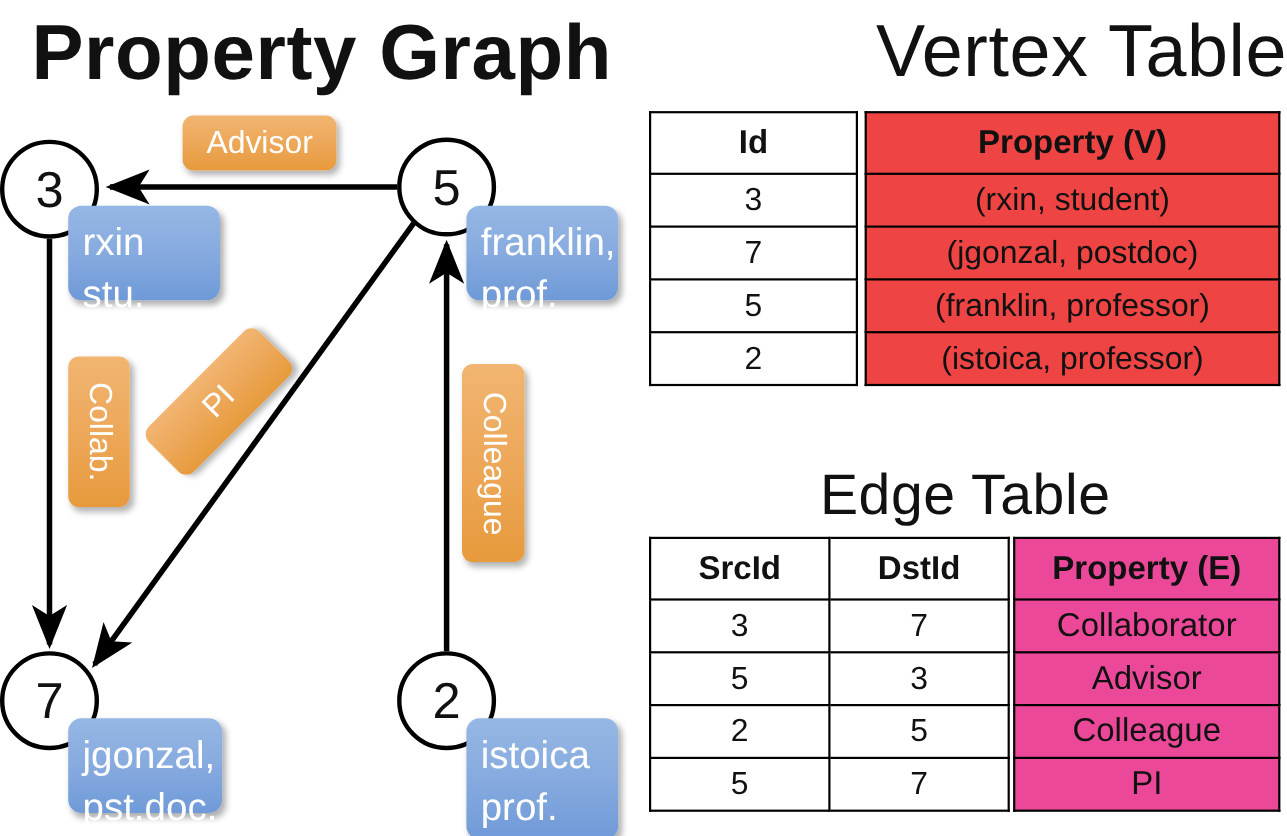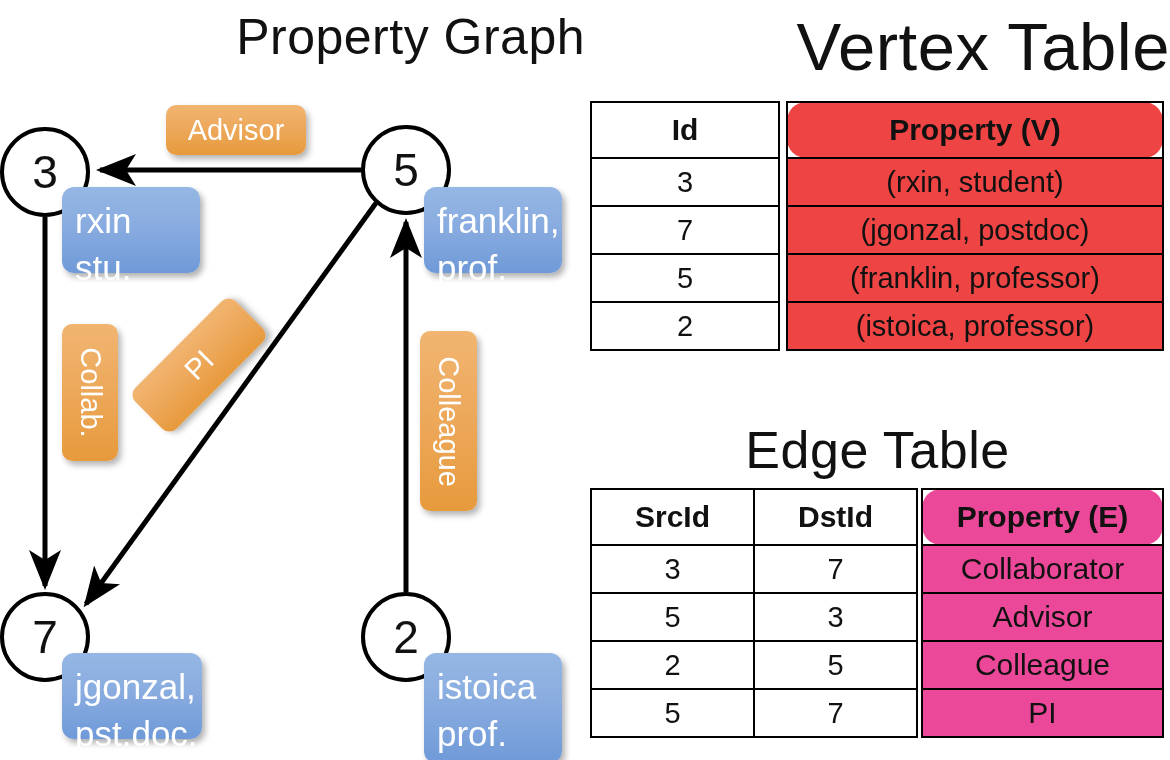--- a/index.html
+++ b/index.html
@@ -4,21 +4,21 @@
 <style>
   html,body{margin:0;padding:0;background:#ffffff;}
   body{width:1170px;height:760px;position:relative;overflow:hidden;
        font-family:"Liberation Sans", sans-serif;color:#111;}
 
   .canvas{position:absolute;inset:0;}
 
   
   .title{position:absolute;font-weight:400;color:#111;
          letter-spacing:.5px;white-space:nowrap;}
-  #title-graph{left:0;top:8px;width:585px;text-align:right;font-size:50px;}
+  #title-graph{left:0;top:8px;width:585px;text-align:center;font-size:71px;font-weight:bold;}
   #title-vertex{left:585px;top:8px;width:585px;text-align:right;font-size:67px;}
   #title-edge{left:585px;top:420px;width:585px;text-align:center;font-size:52px;}
 
   
   #edges-svg{position:absolute;left:0;top:0;width:585px;height:760px;}
 
   
   .node{position:absolute;width:90px;height:90px;border-radius:50%;
         background:#ffffff;border:4px solid #000;
         display:flex;align-items:center;justify-content:center;
@@ -36,21 +36,21 @@
         box-shadow:3px 4px 6px rgba(0,0,0,.3);
         display:flex;align-items:center;justify-content:center;
         font-size:29px;box-sizing:border-box;}
   .obox.vert > span{display:block;transform:rotate(90deg);white-space:nowrap;}
   .obox.rot{transform:rotate(-45deg);}
 
   
   .tbl{position:absolute;border-collapse:collapse;table-layout:fixed;}
   .tbl td,.tbl th{border:2px solid #000;text-align:center;font-weight:400;
                   font-size:29px;color:#111;padding:0;height:46px;}
-  .tbl th{font-weight:bold;font-size:30px;height:54px;border-radius:19px;}
+  .tbl th{font-weight:bold;font-size:30px;height:54px;}
 
   
   #vt-id{left:590px;top:101px;width:190px;}
   #vt-prop{left:786px;top:101px;width:378px;}
   #vt-prop th,#vt-prop td{background:#ef4444;}
 
   
   #et-ids{left:590px;top:488px;width:328px;}
   #et-ids col{width:50%;}
   #et-prop{left:921px;top:488px;width:243px;}

